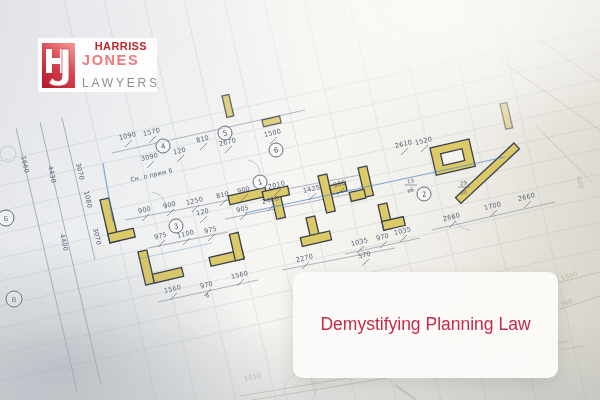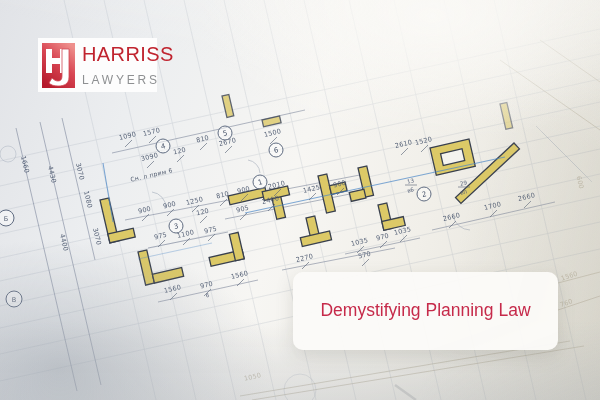--- a/index.html
+++ b/index.html
@@ -28,26 +28,26 @@
   .note{font:6px "DejaVu Sans",sans-serif;fill:#4f5a6e;text-anchor:middle;letter-spacing:.3px;}
   .tag{font:5.5px "DejaVu Sans",sans-serif;fill:#57627a;text-anchor:middle;}
   
   .logo{
     position:absolute;left:38px;top:38px;width:119px;height:54px;background:#fdfdfd;
     display:flex;align-items:center;padding:0 0 0 4px;box-sizing:border-box;
   }
   .monogram{position:relative;width:33px;height:45px;flex:0 0 33px;}
   .monogram svg{display:block;}
   .logo-text{margin-left:7px;display:flex;flex-direction:column;line-height:1;}
-  .logo-line1{font-size:20px;font-weight:normal;letter-spacing:.4px;text-align:center;}
+  .logo-line1{font-size:11px;font-weight:bold;letter-spacing:.4px;text-align:center;}
   .logo-line2{font-size:14.5px;font-weight:bold;letter-spacing:1.6px;margin-top:1px;}
   .logo-line3{font-size:12px;font-weight:normal;letter-spacing:2.8px;margin-top:10px;}
   
   .banner{
-    position:absolute;left:293px;top:272px;width:265px;height:78px;border-radius:10px;
+    position:absolute;left:293px;top:272px;width:265px;height:106px;border-radius:10px;
     background:rgba(251,250,248,.97);box-shadow:0 6px 18px rgba(100,100,88,.18);
     display:flex;flex-direction:column;align-items:center;justify-content:center;
     font-size:17.5px;font-weight:500;line-height:1.25;text-align:center;
   }
 </style>
 </head>
 <body>
 
 <div class="stage">
 
@@ -297,20 +297,21 @@
             <stop offset="1" stop-color="#b5192b"></stop>
           </linearGradient>
         </defs>
         <rect x="0" y="0" width="33" height="45" fill="url(#monog)"></rect>
         <path fill="#ffffff" d="M4,6 h6 v9 h8 v-9 h6 v24 h-6 v-9 h-8 v9 h-6 z"></path>
         <path fill="#ffffff" stroke="#d04a55" stroke-width="0.8" d="M20,6 h7 v28 c0,7 -5,9 -11,9 c-4,0 -7,-1 -9,-3 l3,-5 c2,2 4,3 6,3 c3,0 4,-2 4,-5 z"></path>
       </svg>
     </div>
     <div class="logo-text">
       <span class="logo-line1" style="color: rgb(192, 36, 47);">HARRISS</span>
+      <span class="logo-line2" style="color: rgb(239, 123, 125);">JONES</span>
       <span class="logo-line3" style="color: rgb(142, 144, 146);">LAWYERS</span>
     </div>
   </div>
 
   <div class="banner" style="color: rgb(198, 42, 74);">
     <span>Demystifying Planning Law</span>
   </div>
 
 </div>
 

